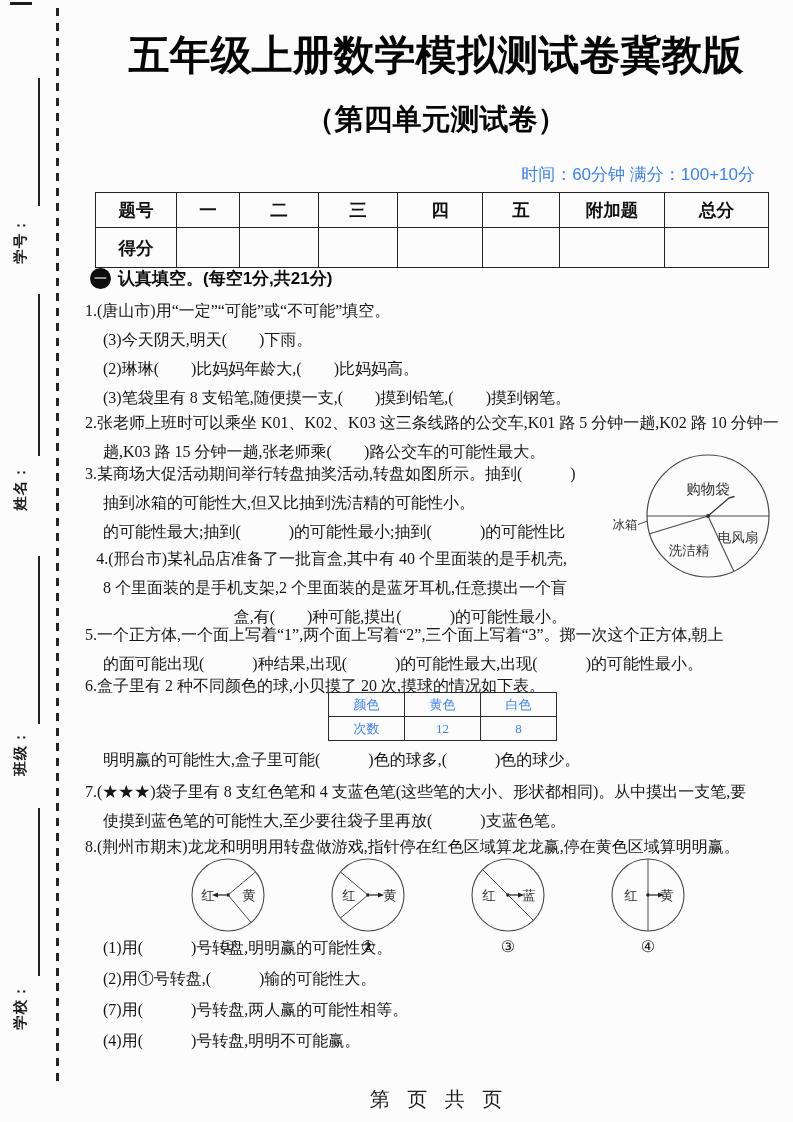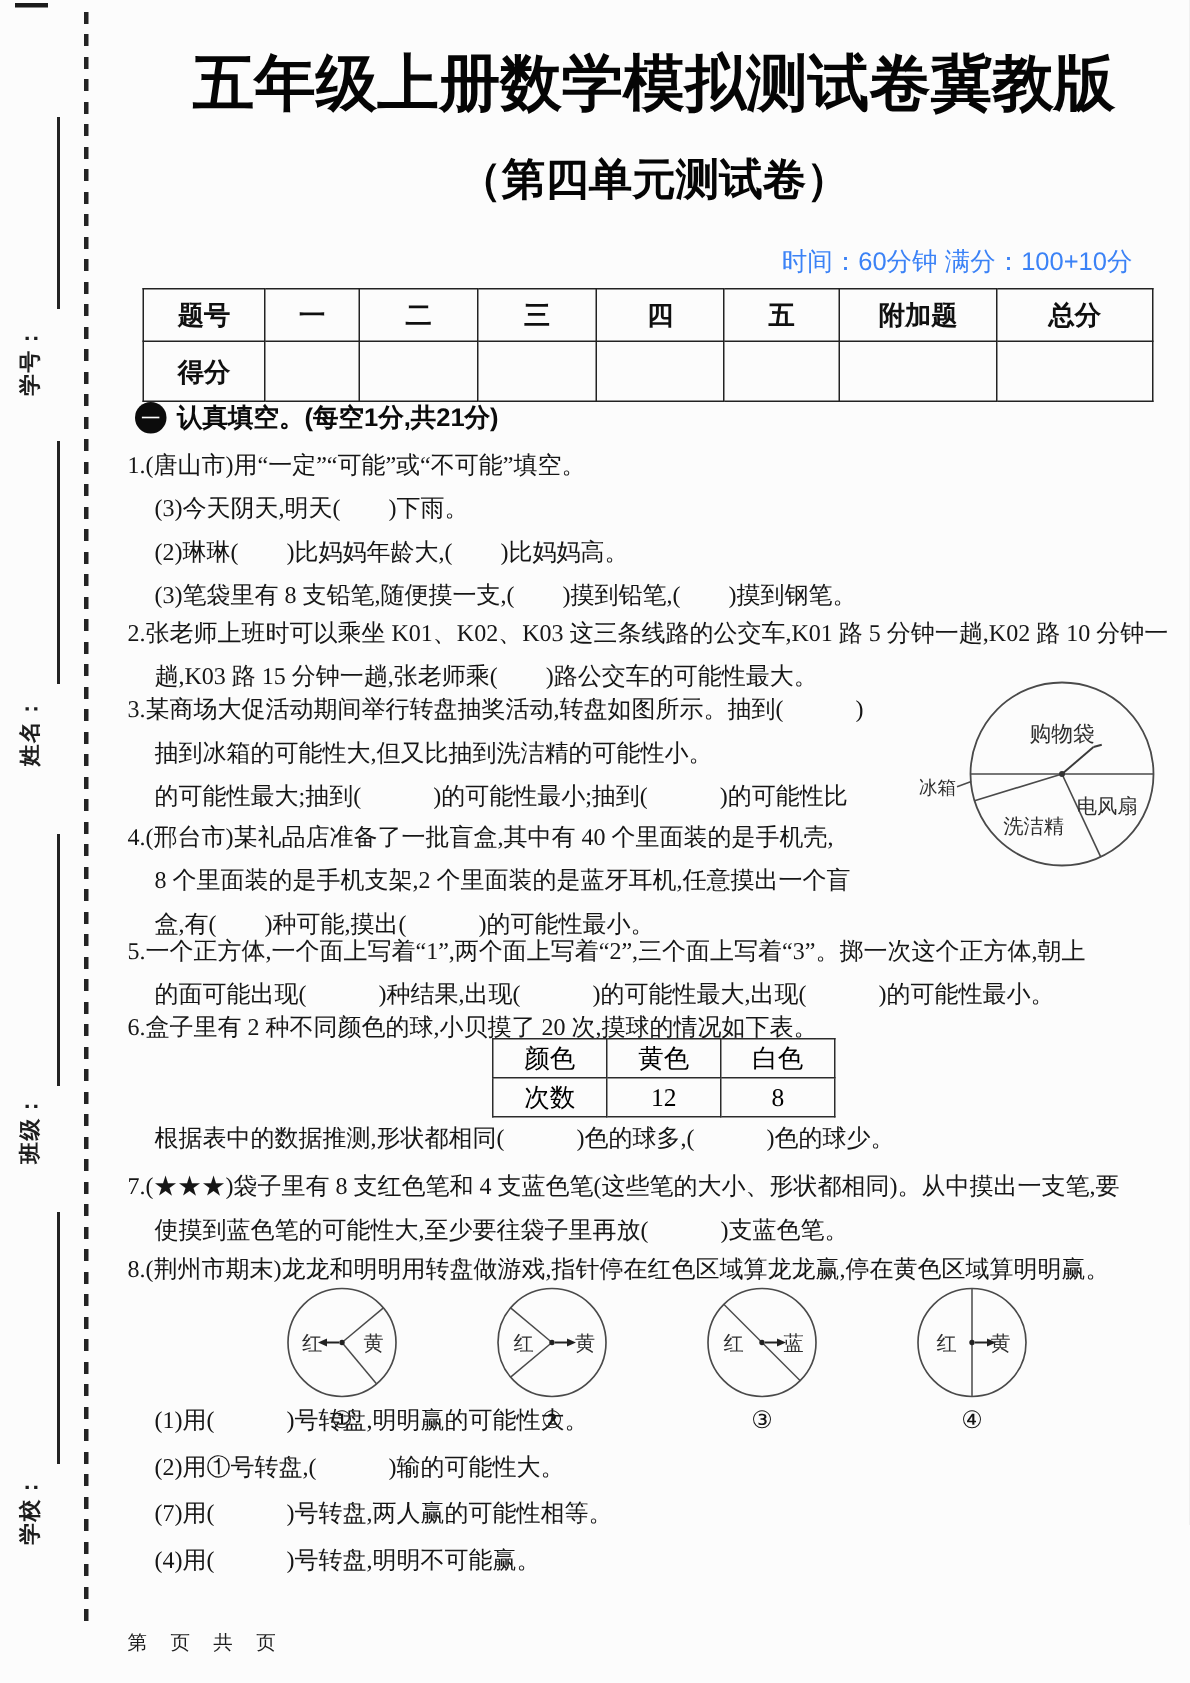--- a/index.html
+++ b/index.html
@@ -37,31 +37,31 @@
   .section-hdr b{margin-left:7px;font-family:"Liberation Sans","DejaVu Sans",sans-serif;font-size:17px;color:#0b0b0b;}
 
   
   .q{position:absolute;left:85px;}
   .q .ln{height:29px;line-height:29px;font-size:16px;white-space:nowrap;color:#161616;}
   .q .ind{padding-left:18px;}
 
   
   .mini-table{position:absolute;left:328px;top:692px;border-collapse:collapse;table-layout:fixed;}
   .mini-table td{border:1.4px solid #2c2c2c;width:73px;height:21px;text-align:center;
-                 font-size:17px;color:#000000;}
+                 font-size:13px;color:#3b82f6;}
 
   
   .pie-wrap{position:absolute;left:612px;top:452px;width:181px;height:134px;}
   .spin-row{position:absolute;left:183px;top:856px;width:510px;display:flex;justify-content:space-between;}
   .spin{width:90px;text-align:center;}
   .spin .num{font-size:16px;line-height:18px;color:#141414;}
   svg text{font-family:"Liberation Serif","DejaVu Serif",serif;fill:#2e2e2e;}
 
-  .footer{position:absolute;left:85px;right:0;top:1086px;text-align:left;
-          font-family:"Liberation Sans","DejaVu Sans",sans-serif;font-size:13px;letter-spacing:6px;color:#1c1c1c;}
+  .footer{position:absolute;left:85px;right:0;top:1086px;text-align:center;
+          font-family:"Liberation Sans","DejaVu Sans",sans-serif;font-size:20px;letter-spacing:6px;color:#1c1c1c;}
 </style>
 </head>
 <body>
 
 <div class="page">
 
   <div class="corner-tick"></div>
   <div class="dash-line"></div>
   <div class="write-line" style="top:78px;height:128px;"></div>
   <div class="write-line" style="top:294px;height:162px;"></div>
@@ -142,21 +142,21 @@
       <line x1="117" y1="46" x2="122.5" y2="44.5" stroke="#3a3a3a" stroke-width="1.3"></line>
       <circle cx="96" cy="64" r="2" fill="#333"></circle>
       <text x="96" y="42" text-anchor="middle" font-size="14.5">购物袋</text>
       <text x="13" y="77" text-anchor="middle" font-size="12.5">冰箱</text>
       <line x1="26" y1="72.5" x2="35.5" y2="69" stroke="#4a4a4a" stroke-width="1"></line>
       <text x="77" y="103" text-anchor="middle" font-size="13.5">洗洁精</text>
       <text x="126" y="90" text-anchor="middle" font-size="13.5">电风扇</text>
     </svg>
   </div>
 
-  <div class="q" style="top:544px;">
+  <div class="q" style="top:544px;text-align:right;">
     <div class="ln">4.(邢台市)某礼品店准备了一批盲盒,其中有 40 个里面装的是手机壳,</div>
     <div class="ln ind">8 个里面装的是手机支架,2 个里面装的是蓝牙耳机,任意摸出一个盲</div>
     <div class="ln ind">盒,有(　　)种可能,摸出(　　　)的可能性最小。</div>
   </div>
 
   <div class="q" style="top:620px;">
     <div class="ln">5.一个正方体,一个面上写着“1”,两个面上写着“2”,三个面上写着“3”。掷一次这个正方体,朝上</div>
     <div class="ln ind">的面可能出现(　　　)种结果,出现(　　　)的可能性最大,出现(　　　)的可能性最小。</div>
   </div>
 
@@ -171,21 +171,21 @@
       <td>白色</td>
     </tr>
     <tr>
       <td>次数</td>
       <td>12</td>
       <td>8</td>
     </tr>
   </tbody>
     </table>
   <div class="q" style="top:745px;">
-    <div class="ln ind">根据表中的数据推测,形状都相同(　　　)色的球多,(　　　)色的球少。</div>
+    <div class="ln ind">明明赢的可能性大,盒子里可能(　　　)色的球多,(　　　)色的球少。</div>
   </div>
 
   <div class="q" style="top:777px;">
     <div class="ln">7.(★★★)袋子里有 8 支红色笔和 4 支蓝色笔(这些笔的大小、形状都相同)。从中摸出一支笔,要</div>
     <div class="ln ind">使摸到蓝色笔的可能性大,至少要往袋子里再放(　　　)支蓝色笔。</div>
   </div>
 
   <div class="q" style="top:832px;">
     <div class="ln">8.(荆州市期末)龙龙和明明用转盘做游戏,指针停在红色区域算龙龙赢,停在黄色区域算明明赢。</div>
   </div>

